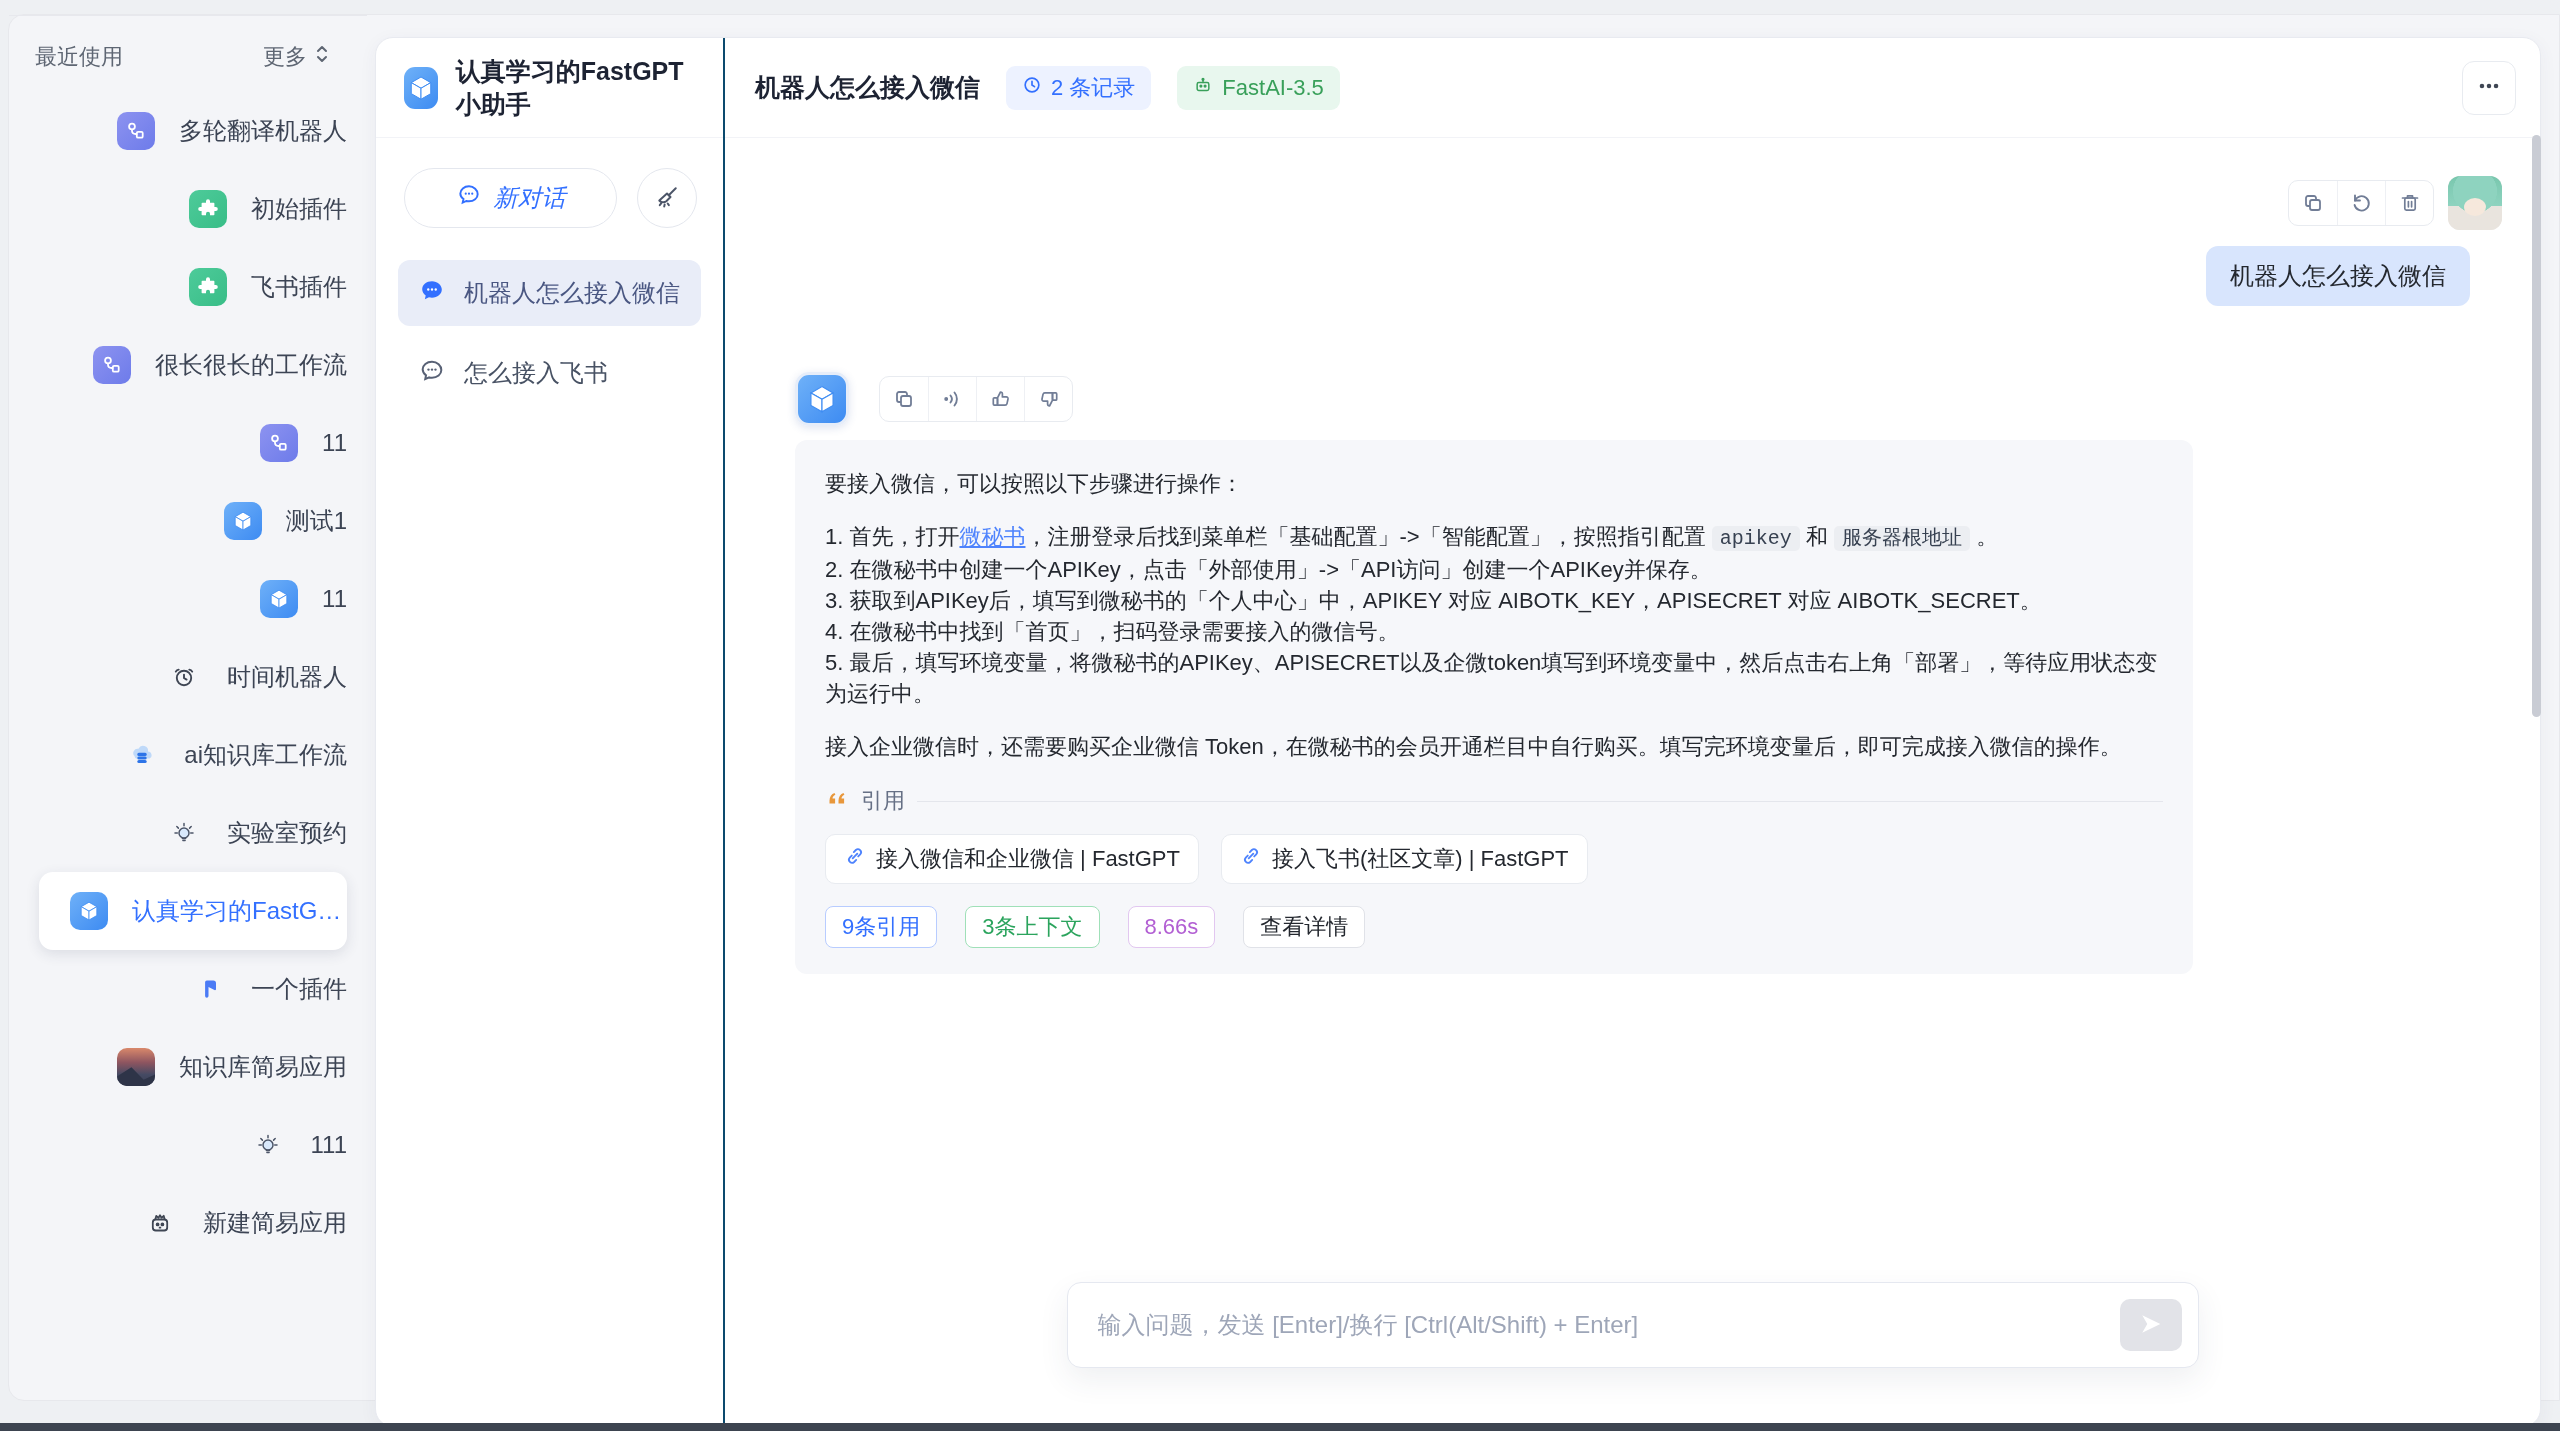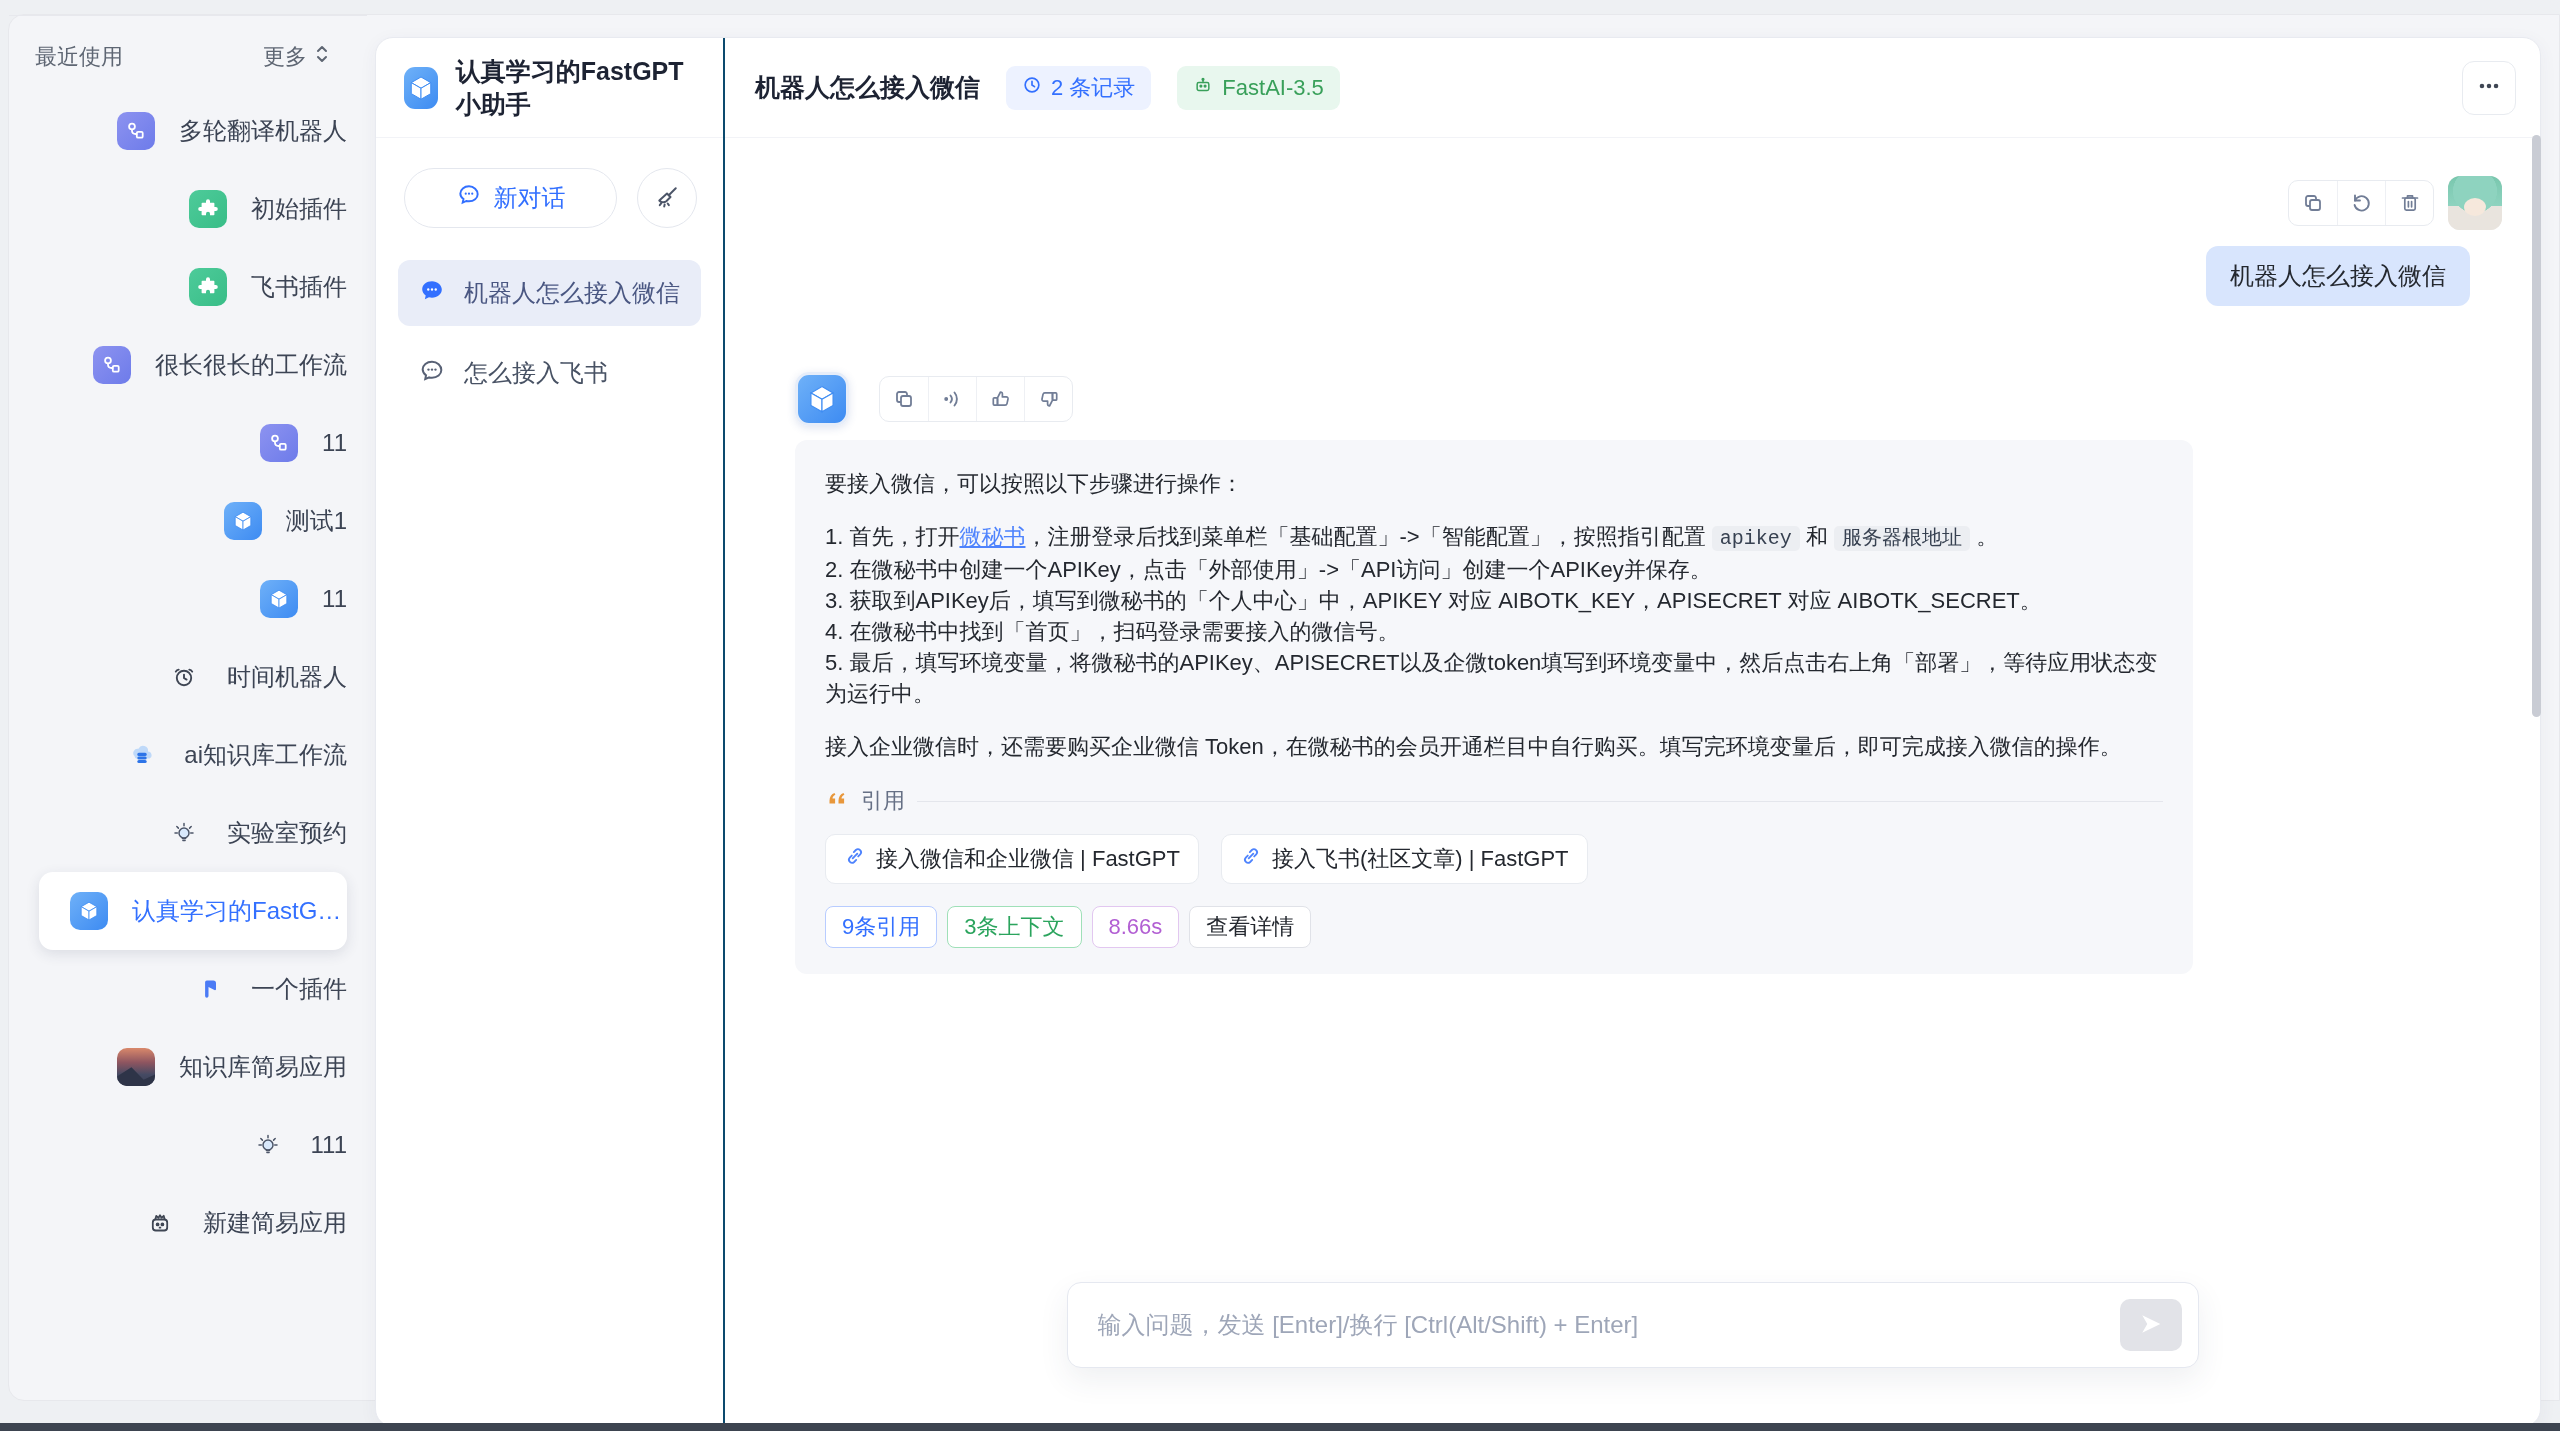--- a/index.html
+++ b/index.html
@@ -43,21 +43,21 @@
     box-shadow:0 4px 18px rgba(50,60,90,.05); }
 
   
   .chat-list-col { width:349px; flex:none; border-right:2px solid #0c4a6e; display:flex; flex-direction:column; }
   .col-header { height:100px; flex:none; display:flex; align-items:center; gap:18px;
     padding:0 24px 0 28px; border-bottom:1px solid #f2f3f7; }
   .col-header .app-ico { width:42px; height:42px; border-radius:11px; display:flex; align-items:center; justify-content:center; }
   .col-title { font-size:25px; font-weight:bold; color:#1d2333; }
   .newchat-row { display:flex; align-items:center; gap:20px; padding:30px 26px 18px 28px; }
   .newchat-btn { flex:1; height:60px; border-radius:30px; border:1px solid #e4e7ee; background:#fff;
-    display:flex; align-items:center; justify-content:center; gap:12px; font-size:24px; color:#3370ff; cursor:pointer; }
+    display:flex; align-items:center; justify-content:center; gap:12px; font-size:24px; color:#3370ff; cursor:pointer;font-style:italic; }
   .broom-btn { width:60px; height:60px; border-radius:50%; border:1px solid #e4e7ee; background:#fff;
     display:flex; align-items:center; justify-content:center; cursor:pointer; }
   .history-list { padding:14px 22px; display:flex; flex-direction:column; gap:14px; }
   .history-item { display:flex; align-items:center; gap:18px; height:66px; padding:0 20px;
     border-radius:12px; cursor:pointer; }
   .history-item.selected { background:#e9edf8; }
   .history-item .h-label { font-size:24px; color:#485264; }
   .history-item.selected .h-label { color:#4a5782; }
 
   
@@ -99,21 +99,21 @@
   .ai-step a { color:#4e83fd; text-decoration:underline; cursor:pointer; }
   .inline-code { font-family:"Liberation Mono","DejaVu Sans Mono",monospace; font-size:20px;
     background:#eceef2; border-radius:5px; padding:1px 8px; color:#374151; }
   .ai-outro { margin-bottom:24px; }
   .quote-row { display:flex; align-items:center; gap:12px; margin-bottom:18px; }
   .quote-label { font-size:22px; color:#667085; }
   .quote-line { flex:1; height:1px; background:#e4e6ec; }
   .cite-row { display:flex; gap:22px; margin-bottom:22px; }
   .cite-chip { display:flex; align-items:center; gap:10px; height:50px; padding:0 18px;
     background:#fff; border:1px solid #e8ebf0; border-radius:10px; font-size:22px; color:#24282f; cursor:pointer; }
-  .tags-row { display:flex; gap:10px; align-items:center; }
+  .tags-row { display:flex; gap:28px; align-items:center; }
   .tag { height:42px; display:flex; align-items:center; padding:0 16px; border-radius:8px;
     font-size:22px; background:#fff; cursor:pointer; }
   .tag.blue   { border:1px solid #b8ccff; color:#3370ff; }
   .tag.green  { border:1px solid #9fe0b8; color:#2ba45d; }
   .tag.purple { border:1px solid #e2c7f0; color:#b25fd3; }
   .tag.grey   { border:1px solid #e0e2e8; color:#24282f; }
 
   .input-bar { position:absolute; left:50%; transform:translateX(-50%); bottom:58px; width:1132px; height:86px;
     background:#fff; border:1px solid #e5e8f0; border-radius:14px; box-shadow:0 12px 30px rgba(50,60,90,.08);
     display:flex; align-items:center; }

